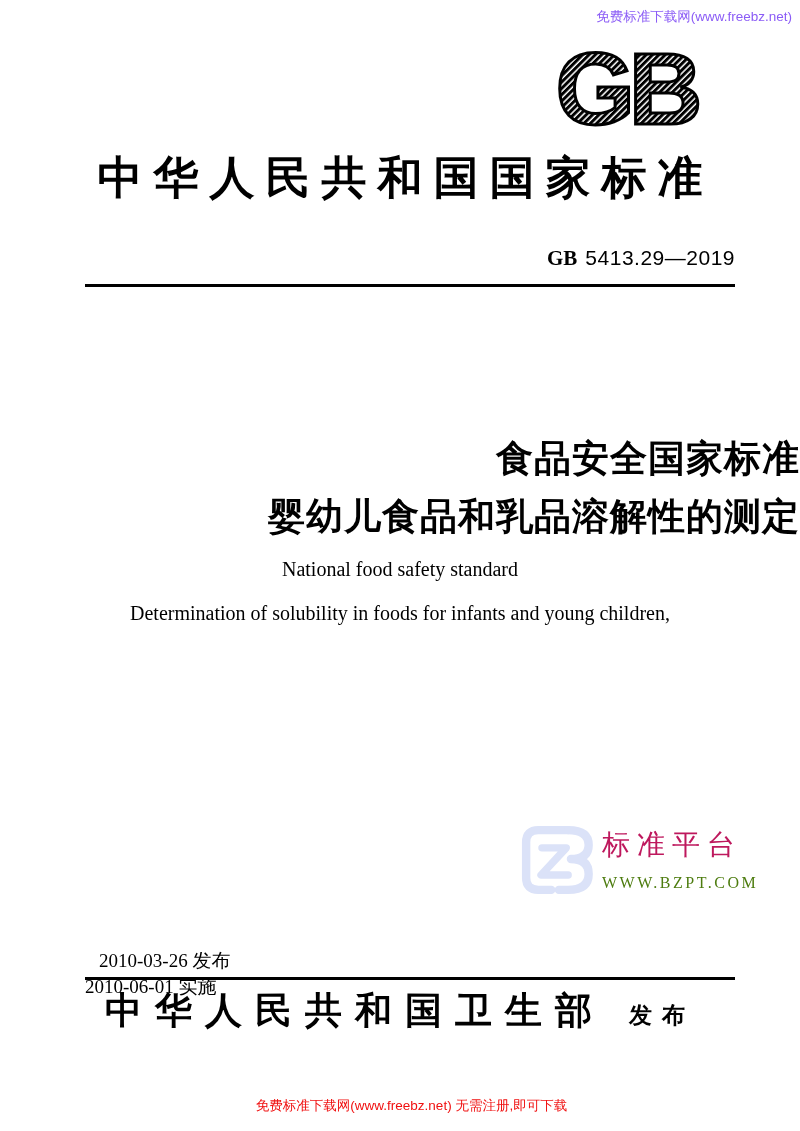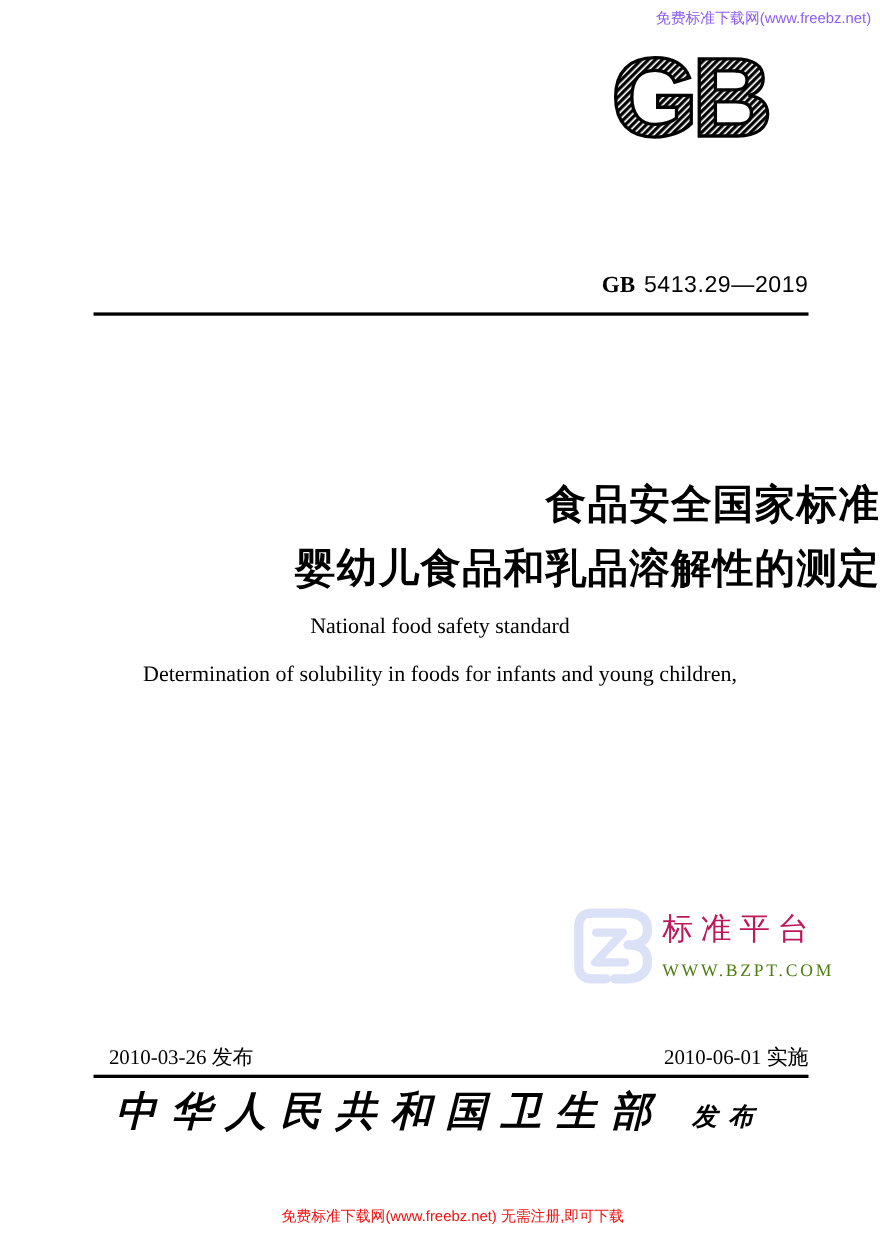--- a/index.html
+++ b/index.html
@@ -86,28 +86,28 @@
   .bzpt-url {
     font-family:"Liberation Serif", serif;
     font-size:16px; letter-spacing:2.5px;
     color:#4d7c0f; margin-top:10px; white-space:nowrap;
   }
 
   
   .dates-row {
     position:absolute; top:948px; left:85px; width:650px;
     display:flex; justify-content:space-between;
-    font-size:19px; white-space:nowrap;
+    font-size:19px; white-space:nowrap;flex-direction:column;
   }
   .dates-row .issue { padding-left:14px; }
 
   
   .publisher-row {
     position:absolute; top:986px; left:0; width:100%;
-    text-align:center; white-space:nowrap;font-style:italic;
+    text-align:center; white-space:nowrap;
   }
   .publisher-name {
     font-size:37px; font-weight:bold;
     letter-spacing:13px;
   }
   .publish-label {
     font-size:23px; font-weight:bold;
     letter-spacing:10px; margin-left:24px;
   }
 </style>
@@ -123,20 +123,21 @@
       <defs>
         <pattern id="hatch" width="4.5" height="4.5" patternUnits="userSpaceOnUse" patternTransform="rotate(45)">
           <rect width="4.5" height="4.5" fill="#ffffff"></rect>
           <rect width="3" height="4.5" fill="#000000"></rect>
         </pattern>
       </defs>
       <text x="90" y="82" text-anchor="middle" font-family="'Liberation Sans', sans-serif" font-size="102" font-weight="bold" letter-spacing="-6" fill="url(#hatch)" stroke="#000" stroke-width="3">GB</text>
     </svg>
   </div>
 
+  <div class="main-title">中华人民共和国国家标准</div>
 
   <div class="std-code">
     <span class="prefix">GB</span><span class="number">5413.29—2019</span>
   </div>
 
   <div class="rule rule-top"></div>
 
   <div class="cn-title cn-title-1">食品安全国家标准</div>
   <div class="cn-title cn-title-2">婴幼儿食品和乳品溶解性的测定</div>
 

